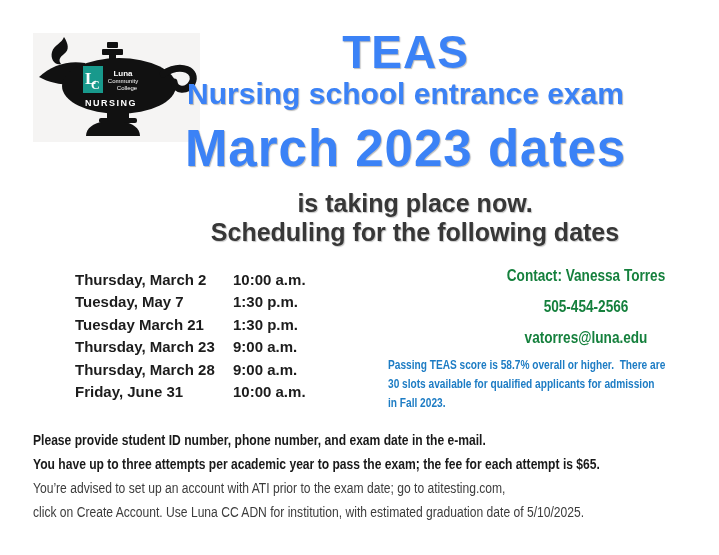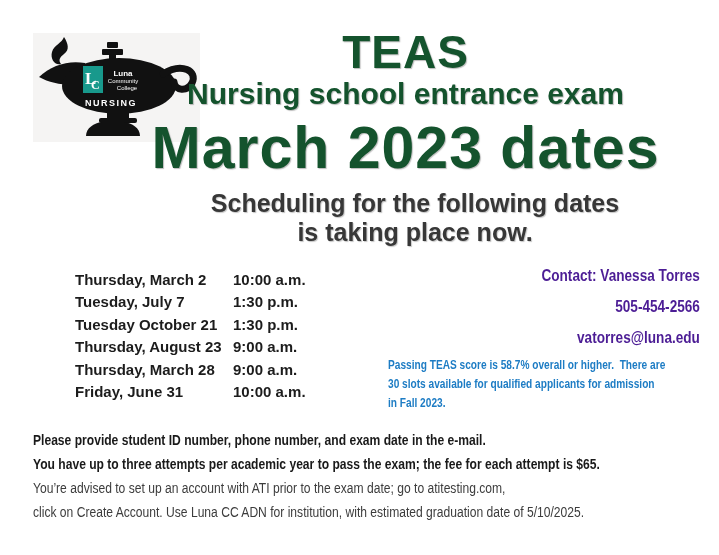--- a/index.html
+++ b/index.html
@@ -9,43 +9,43 @@
   }
   
   .logo-box{
     position:absolute;left:33px;top:33px;width:167px;height:109px;
     background:#f5f4f3;
   }
   .logo-box svg{display:block;width:100%;height:100%;}
   
   .headings{
     position:absolute;left:92px;top:27px;width:627px;text-align:center;
-    color:#14532d;font-weight:bold;
+    color:#3b82f6;font-weight:bold;
     text-shadow:1px 1px 1px rgba(60,60,60,.35);
   }
   .title-teas{font-size:46px;line-height:50px;letter-spacing:1px;}
   .title-sub{font-size:30px;line-height:33px;}
-  .title-march{font-size:59px;line-height:51px;margin-top:13px;letter-spacing:1px;}
+  .title-march{font-size:51px;line-height:51px;margin-top:13px;letter-spacing:1px;}
   .scheduling{
     position:absolute;left:111px;top:189px;width:608px;text-align:center;
     font-weight:bold;font-size:25px;line-height:29px;color:#373737;
     text-shadow:1px 1px 1px rgba(60,60,60,.3);
   }
   
   .schedule{
     position:absolute;left:75px;top:268px;
     font-size:15px;font-weight:bold;color:#1c1c1c;
   }
   .srow{display:flex;height:22.5px;align-items:center;}
   .sday{width:158px;white-space:pre;}
   .stime{white-space:pre;}
   
   .contact{
-    position:absolute;left:452px;top:266px;width:268px;text-align:right;
-    font-weight:bold;font-size:16px;color:#4c1d95;
+    position:absolute;left:452px;top:266px;width:268px;text-align:center;
+    font-weight:bold;font-size:16px;color:#15803d;
   }
   .contact .cline{margin-bottom:11px;line-height:20px;transform:scaleX(.85);transform-origin:center;white-space:pre;}
   
   .notice{
     position:absolute;left:388px;top:355px;
     color:#1d7cc4;font-weight:bold;font-size:13px;
   }
   .notice .nline{white-space:pre;transform:scaleX(.78);transform-origin:left;line-height:19px;}
   
   .footer{position:absolute;left:33px;top:428px;font-size:15.5px;color:#222;}
@@ -94,39 +94,39 @@
     </svg>
   </div>
 
   <div class="headings">
     <div class="title-teas">TEAS</div>
     <div class="title-sub">Nursing school entrance exam</div>
     <div class="title-march">March 2023 dates</div>
   </div>
 
   <div class="scheduling">
+    <div>is taking place now.</div>
     <div>Scheduling for the following dates</div>
-    <div>is taking place now.</div>
   </div>
 
   <div class="schedule">
     <div class="srow">
       <span class="sday">Thursday, March 2</span>
       <span class="stime">10:00 a.m.</span>
     </div>
     <div class="srow">
-      <span class="sday">Tuesday, July 7</span>
+      <span class="sday">Tuesday, May 7</span>
       <span class="stime">1:30 p.m.</span>
     </div>
     <div class="srow">
-      <span class="sday">Tuesday October 21</span>
+      <span class="sday">Tuesday March 21</span>
       <span class="stime">1:30 p.m.</span>
     </div>
     <div class="srow">
-      <span class="sday">Thursday, August 23</span>
+      <span class="sday">Thursday, March 23</span>
       <span class="stime">9:00 a.m.</span>
     </div>
     <div class="srow">
       <span class="sday">Thursday, March 28</span>
       <span class="stime">9:00 a.m.</span>
     </div>
     <div class="srow">
       <span class="sday">Friday, June 31</span>
       <span class="stime">10:00 a.m.</span>
     </div>

